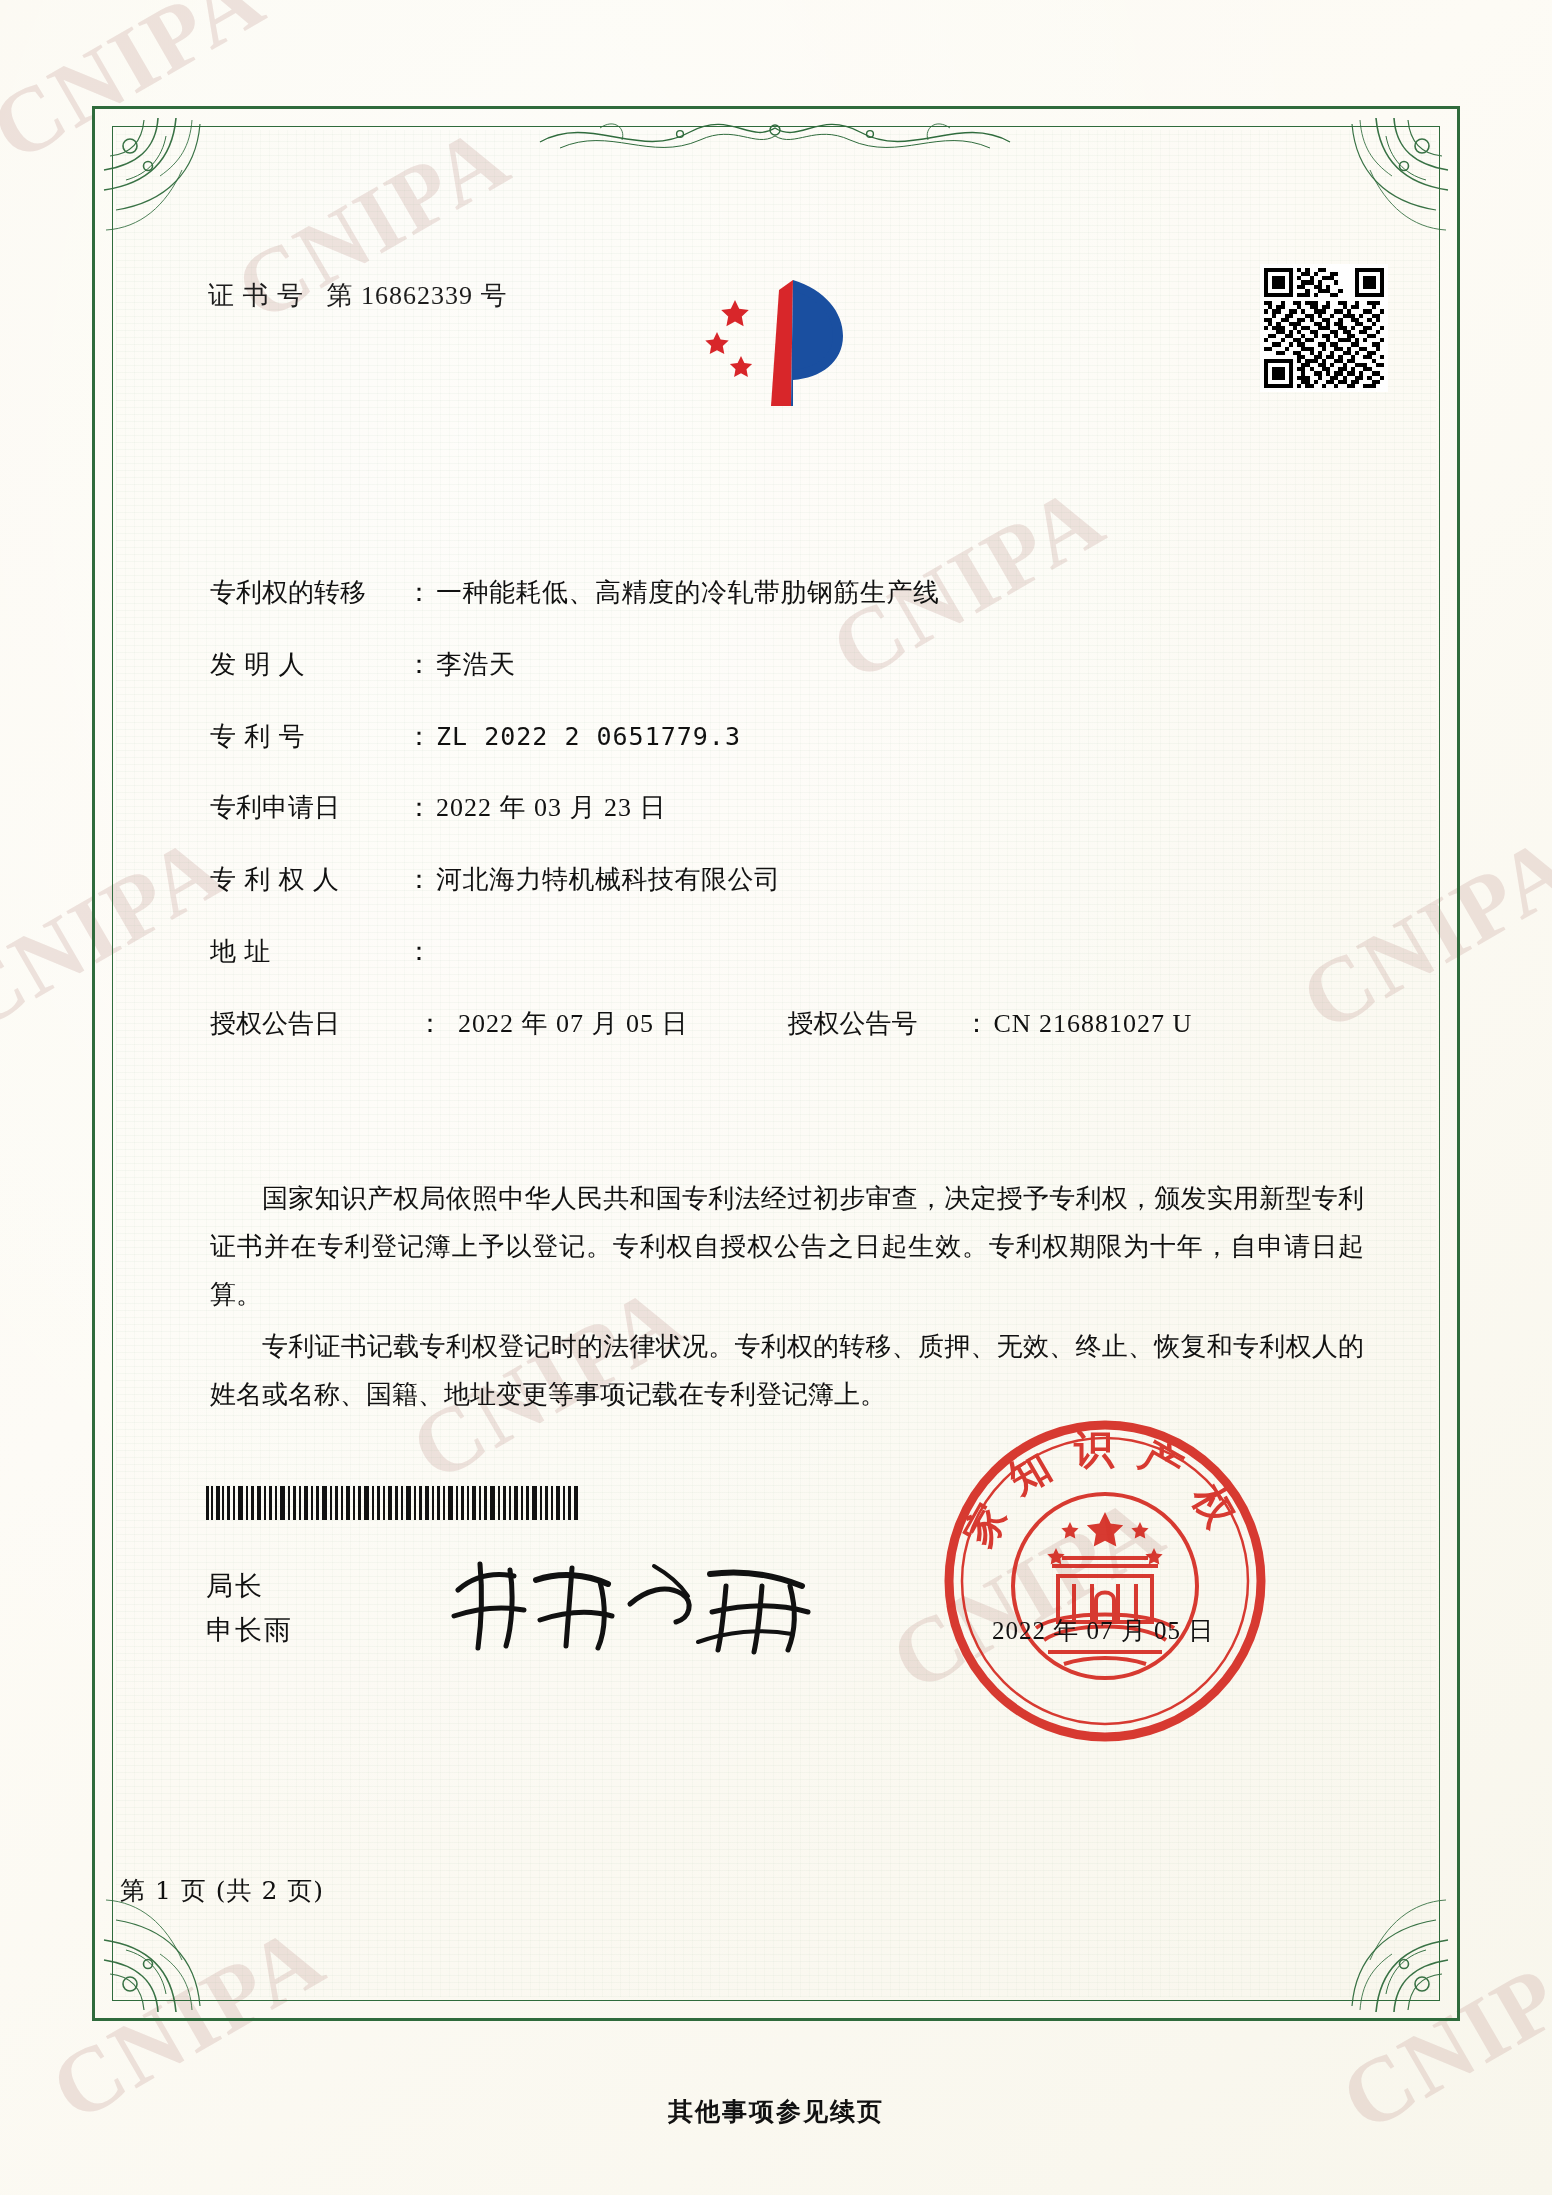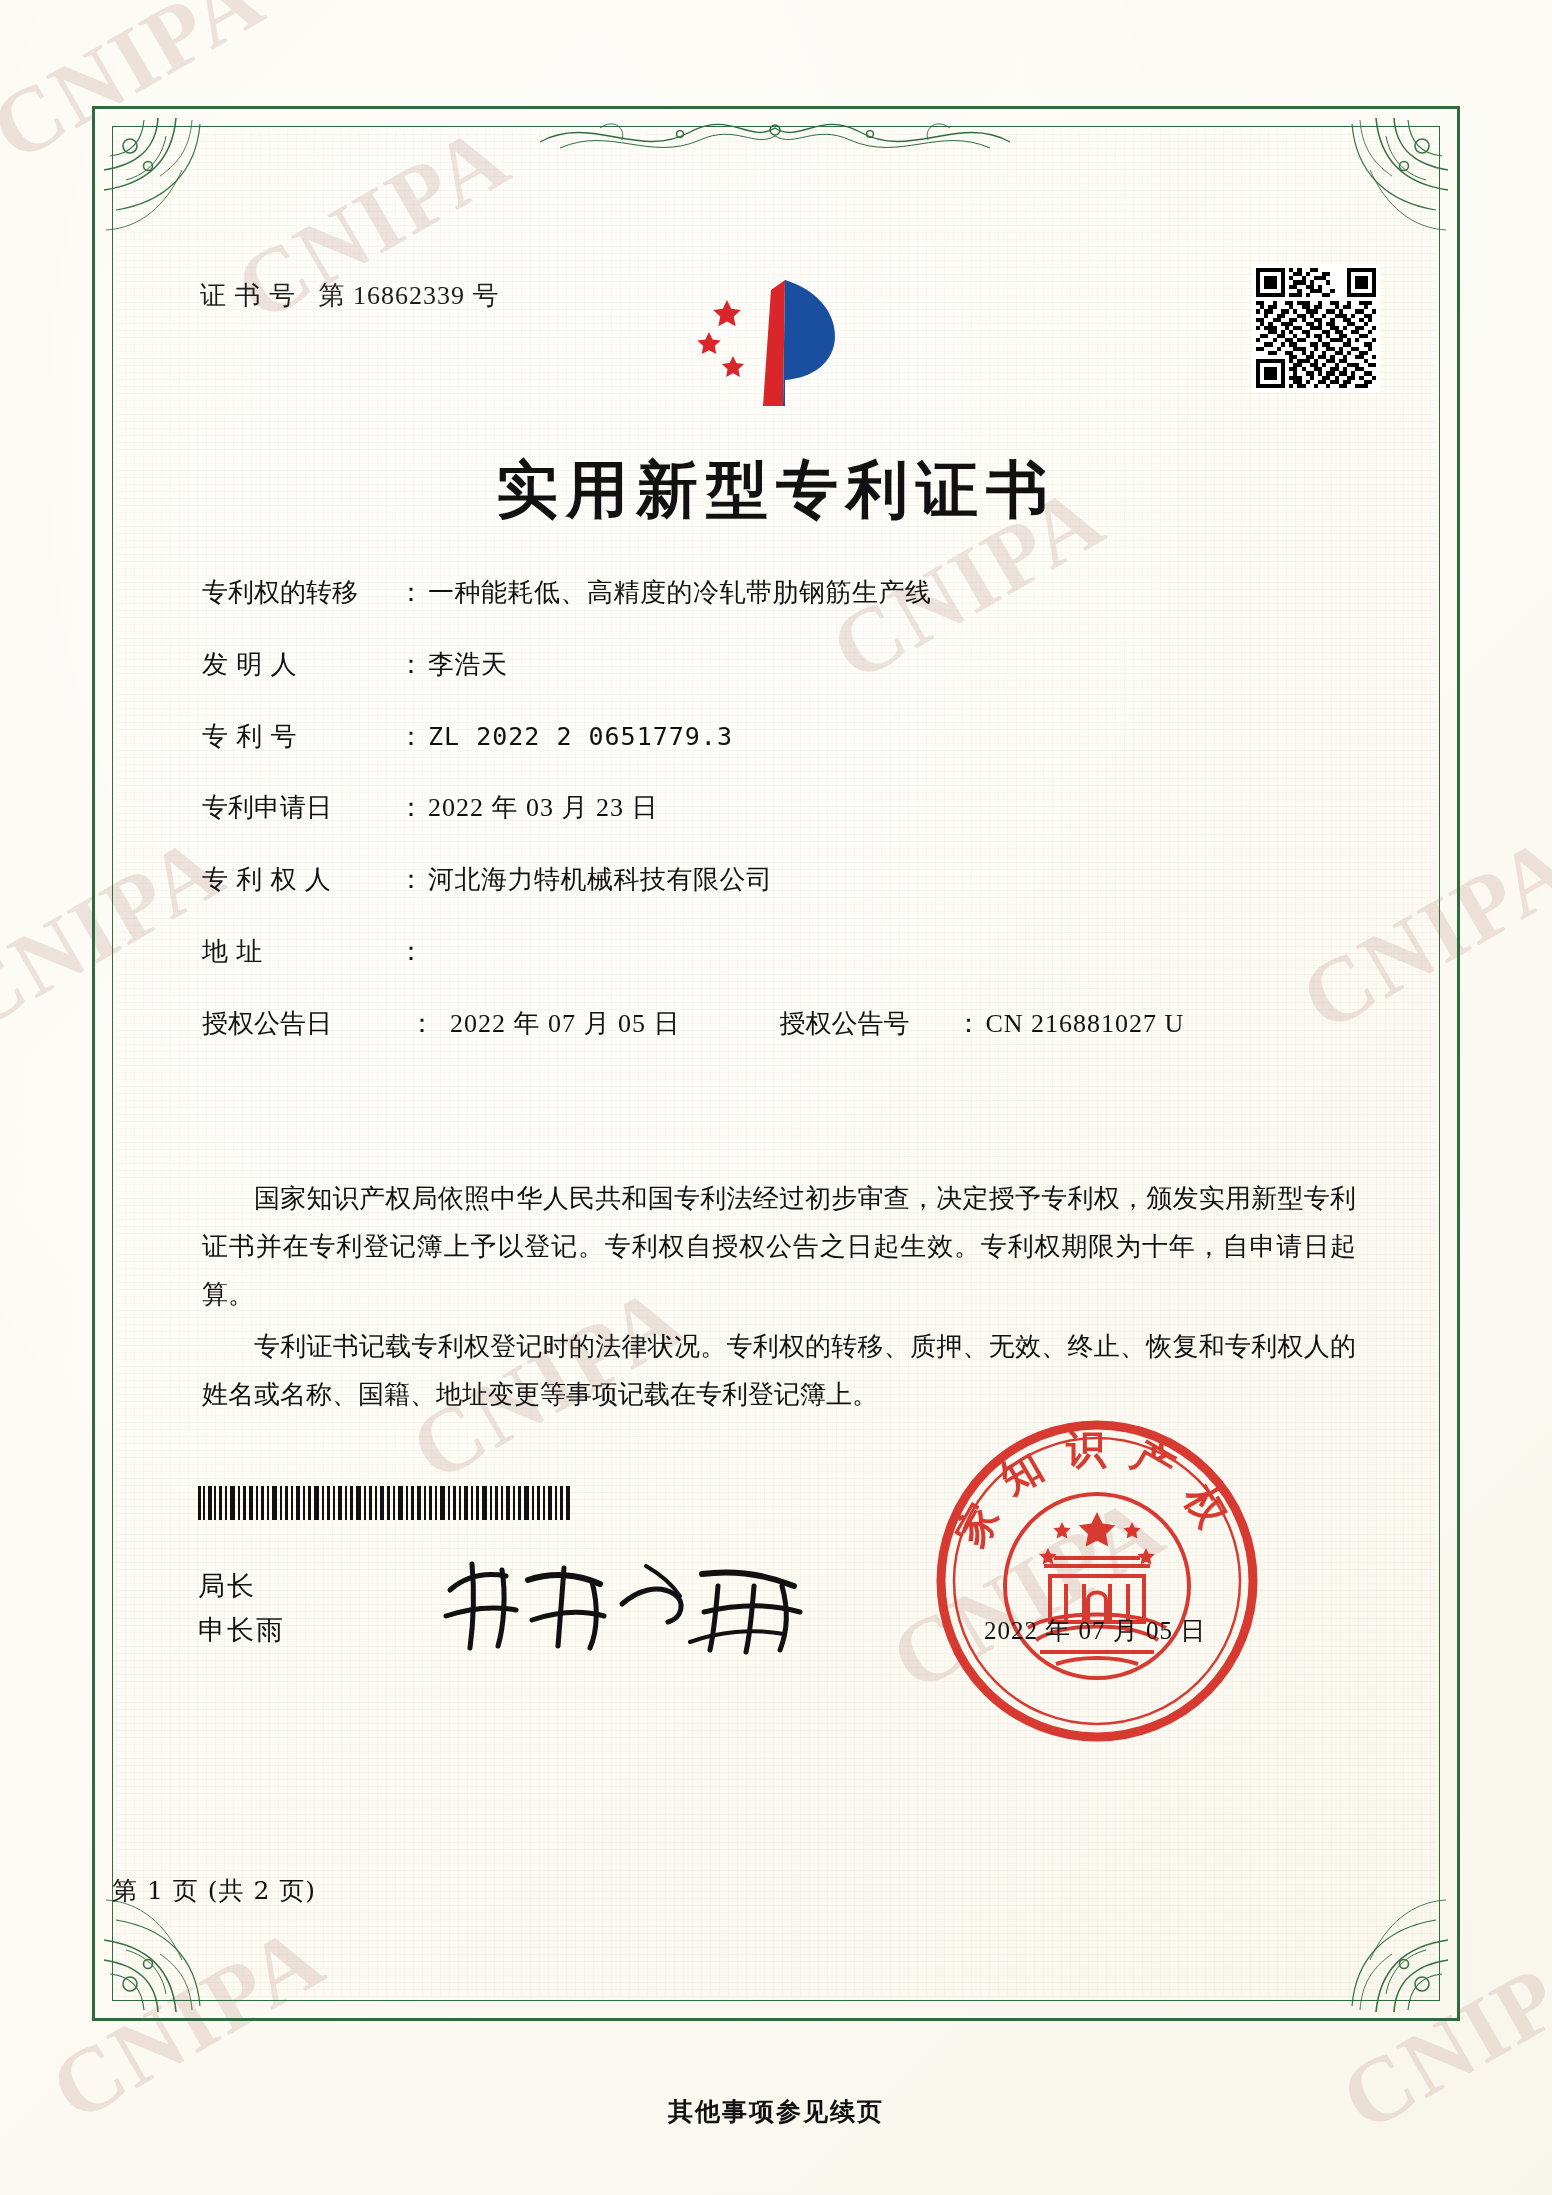--- a/index.html
+++ b/index.html
@@ -83,21 +83,21 @@
     position: absolute;
     left: 530px;
     top: 108px;
     width: 490px;
     height: 60px;
   }
 
   
   .content {
     position: absolute;
-    left: 112px;
+    left: 120px;
     top: 126px;
     width: 1328px;
     height: 1875px;
   }
 
   .cert-no {
     position: absolute;
     left: 88px;
     top: 152px;
     font-size: 26px;
@@ -566,21 +566,20 @@
           <rect x="26" y="27" width="2" height="1"></rect>
         <rect x="8" y="28" width="1" height="1"></rect>
           <rect x="10" y="28" width="2" height="1"></rect>
           <rect x="14" y="28" width="1" height="1"></rect>
         <rect x="17" y="28" width="1" height="1"></rect>
           <rect x="20" y="28" width="2" height="1"></rect>
           <rect x="24" y="28" width="3" height="1"></rect>
       </g>
     </svg>
 
-    <div class="main-title">实用新型专利证书</div>
 
     <div class="fields">
 
       <div class="field-row">
         <div class="field-label">
           <span>专利权的转移</span>
         </div>
         <div style="margin-right:4px;">：</div>
         <div class="field-value">一种能耗低、高精度的冷轧带肋钢筋生产线</div>
       </div>

